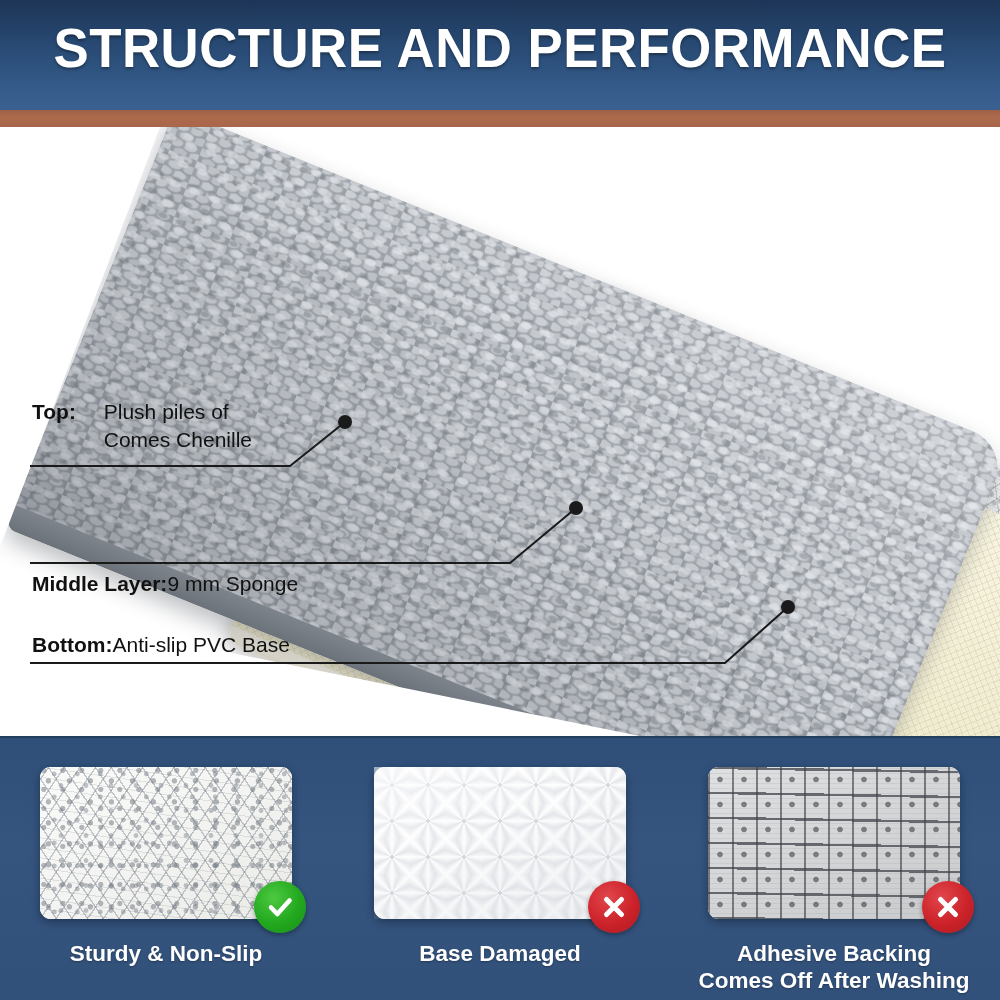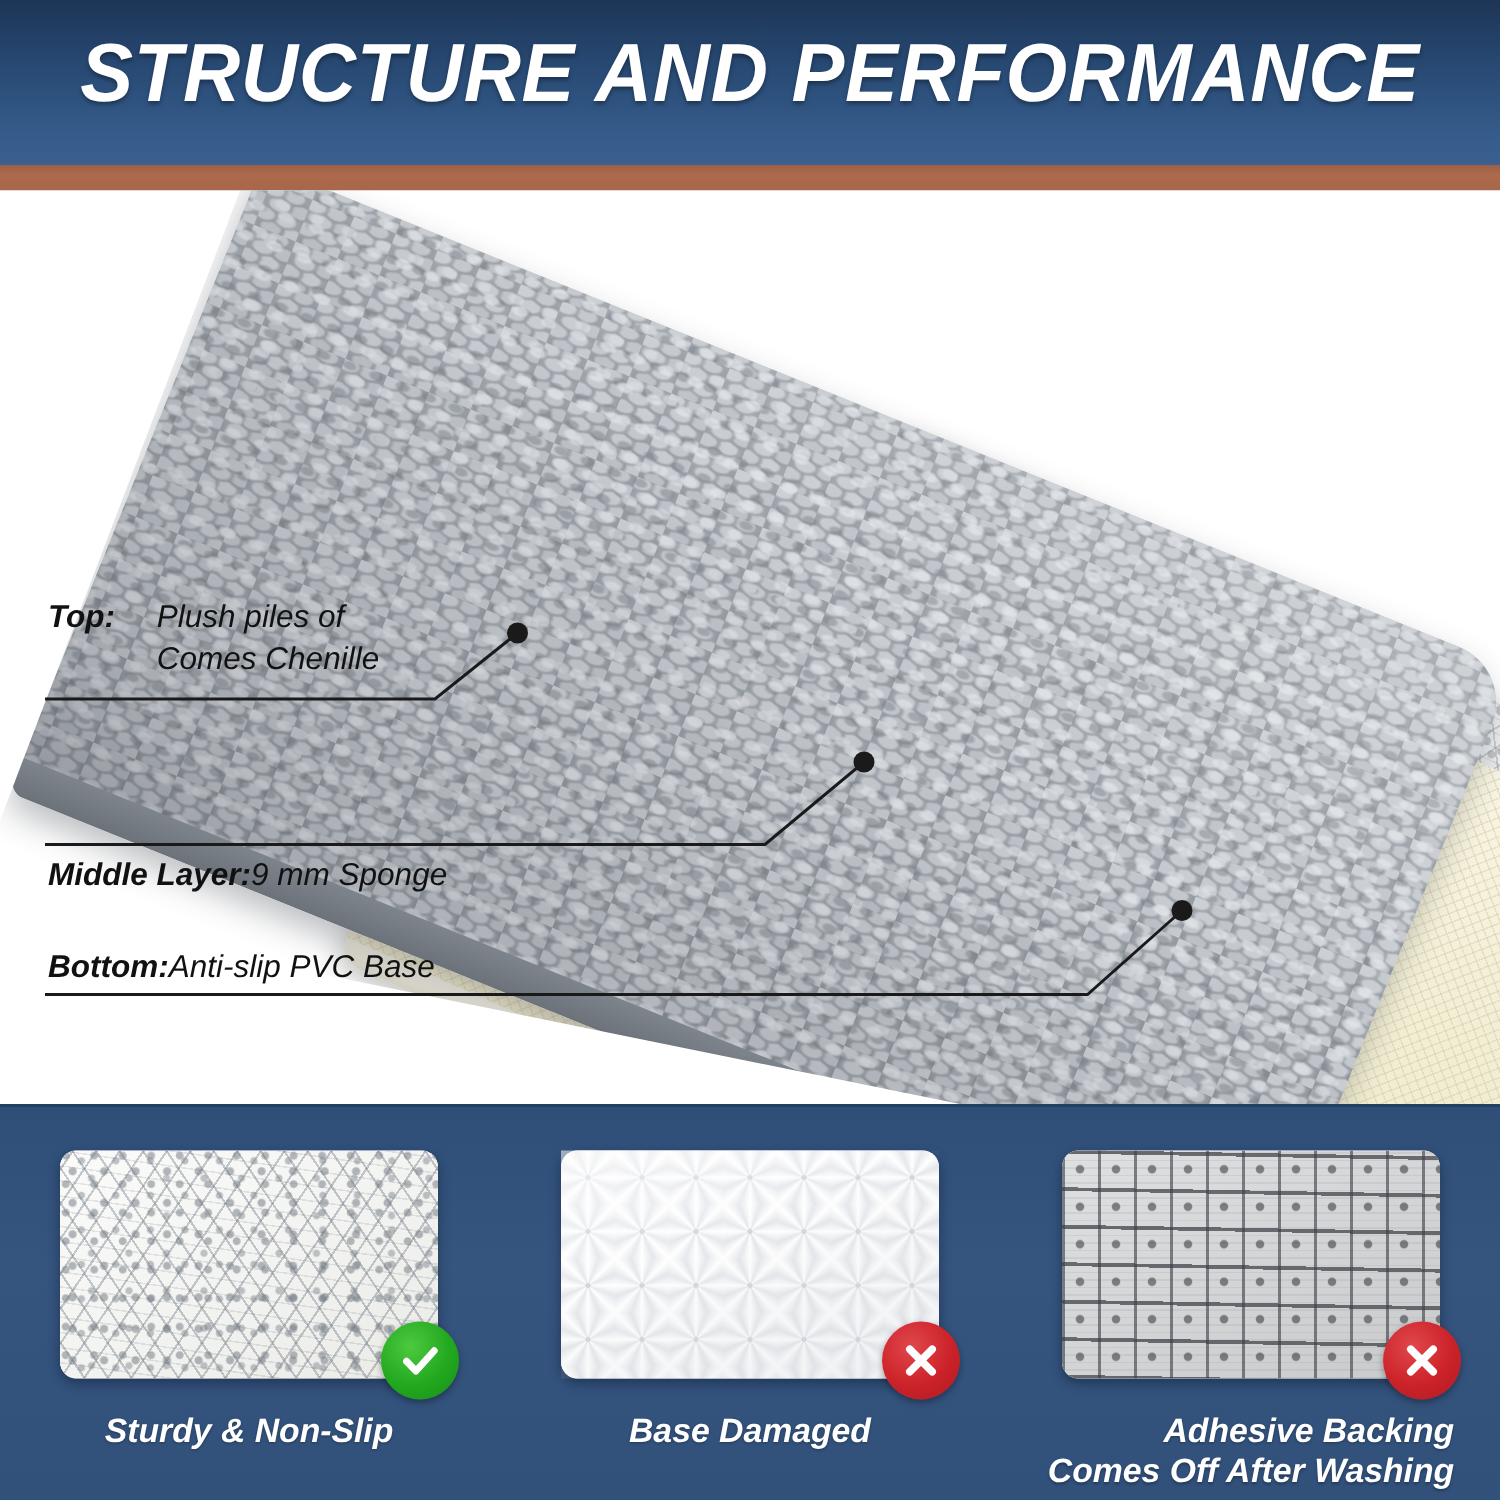--- a/index.html
+++ b/index.html
@@ -14,21 +14,20 @@
     overflow: hidden;
     position: relative;
   }
 
   .page {
     position: relative;
     width: 1000px;
     height: 1000px;
     background: #fdfdfb;
     overflow: hidden;
-    font-style: italic;
   }
 
   
   .header {
     position: absolute;
     left: 0; top: 0;
     width: 1000px;
     height: 110px;
     background: linear-gradient(to bottom, #1d3557 0%, #284a74 42%, #355b8a 80%, #3a608f 100%);
     overflow: hidden;
@@ -332,21 +331,21 @@
   }
   .badge svg { display: block; }
 
   .card-caption {
     margin-top: 21px;
     color: #ffffff;
     font-family: "Liberation Sans", sans-serif;
     font-weight: bold;
     font-size: 22.5px;
     line-height: 27px;
-    text-align: right;
+    text-align: center;
     text-shadow: 0 1px 2px rgba(0,0,0,0.30);
     white-space: nowrap;
   }
 </style>
 </head>
 <body>
 
 <div class="page">
 
   <div class="header">

